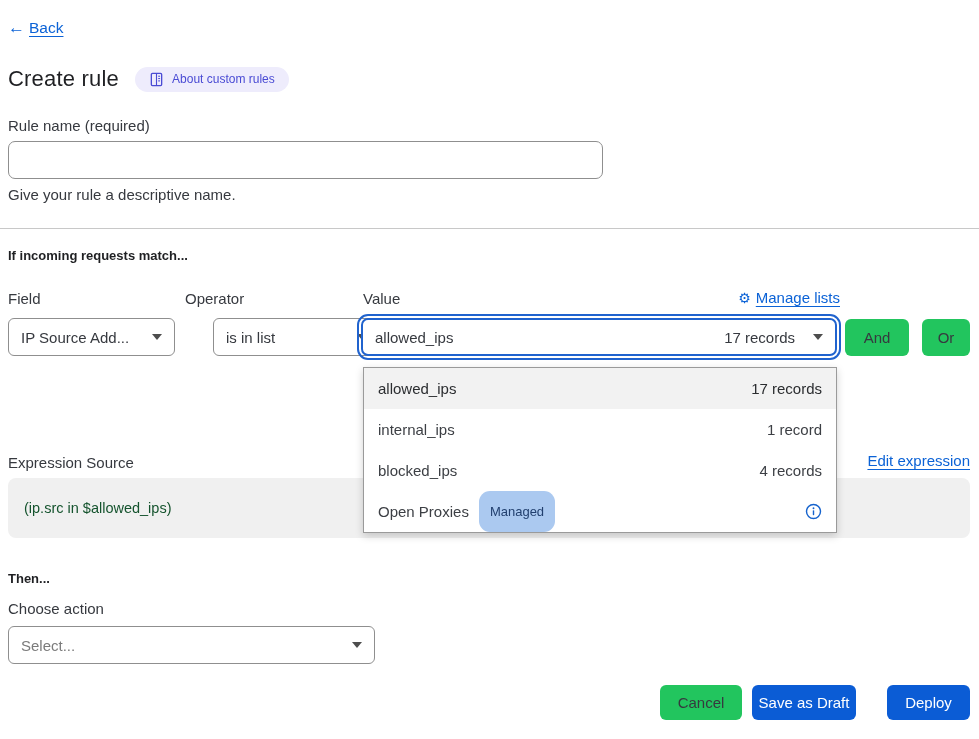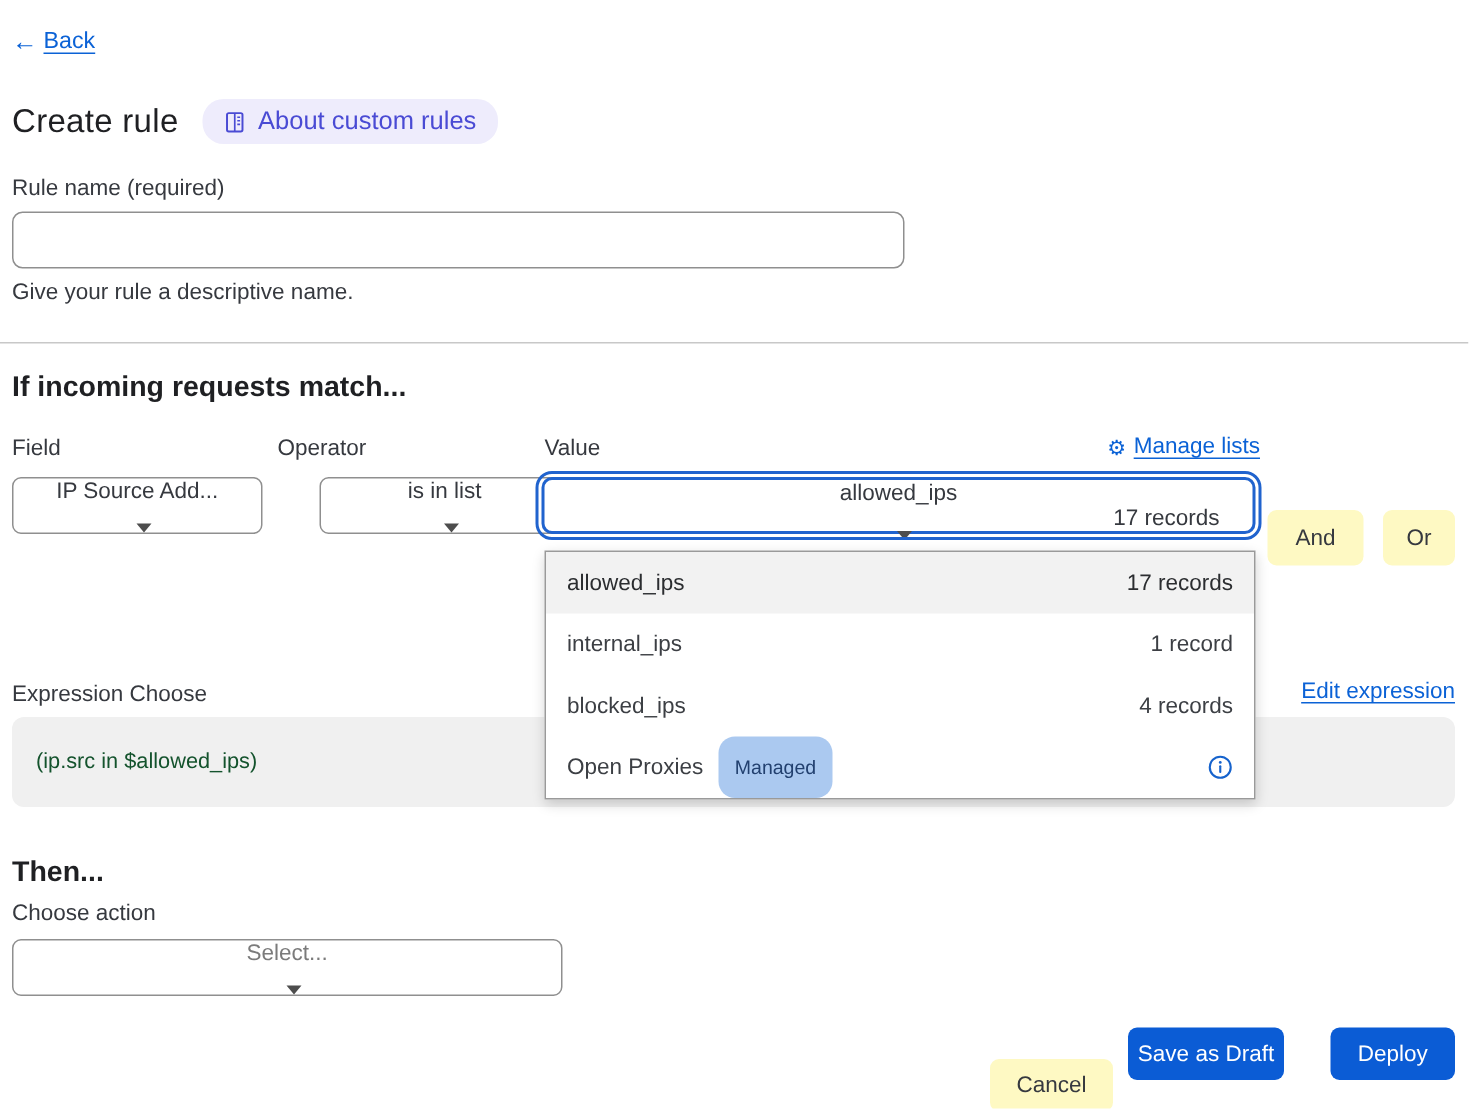--- a/index.html
+++ b/index.html
@@ -10,53 +10,53 @@
   a{cursor:pointer;}
   .link{color:#0b62d6;text-decoration:underline;text-underline-offset:3px;}
   .abs{position:absolute;}
 
   
   .back{left:8px;top:18px;font-size:15.5px;display:flex;align-items:center;gap:4px;}
   .back .arrow{color:#0b62d6;text-decoration:none;font-size:17px;}
   .title-row{left:8px;top:66px;display:flex;align-items:center;gap:16px;}
   .page-title{font-size:22px;font-weight:normal;color:#1f2023;letter-spacing:.2px;}
   .about-pill{display:inline-flex;align-items:center;gap:8px;background:#eeecfc;color:#4a4bd4;
-    border-radius:14px;padding:5px 14px;font-size:17px;cursor:pointer;}
+    border-radius:14px;padding:5px 14px;font-size:12px;cursor:pointer;}
   .about-pill svg{display:block;}
 
   
   .lbl{font-size:15px;color:#36393f;}
   .rule-label{left:8px;top:117px;}
   .rule-input{left:8px;top:141px;width:573px;height:36px;border:1px solid #8f8f8f;border-radius:7px;
     font-family:"Liberation Sans",sans-serif;font-size:15px;padding:0 10px;box-sizing:content-box;outline:none;}
   .rule-helper{left:8px;top:186px;}
 
   .divider{left:0;top:228px;width:979px;border-top:1px solid #c8c8c8;height:0;}
 
   
-  .section-h{font-size:19px;font-weight:bold;color:#1f2023;}
+  .section-h{font-size:13px;font-weight:bold;color:#1f2023;}
   .match-h{left:8px;top:248px;}
   .col-label-field{left:8px;top:290px;}
   .col-label-op{left:185px;top:290px;}
   .col-label-val{left:363px;top:290px;}
   .manage-lists{top:289px;right:139px;display:flex;align-items:center;gap:5px;font-size:15px;}
   .gear{color:#0b62d6;font-size:14px;text-decoration:none;}
 
   .select{border:1px solid #8f8f8f;border-radius:6px;height:38px;display:flex;align-items:center;
-    justify-content:space-between;padding:0 12px;box-sizing:border-box;background:#fff;cursor:pointer;flex-direction:column;}
+    justify-content:space-between;padding:0 12px;box-sizing:border-box;background:#fff;cursor:pointer;}
   .caret{width:0;height:0;border-left:5px solid transparent;border-right:5px solid transparent;
     border-top:6px solid #4d4d4d;flex:none;margin-left:8px;}
   .field-select{left:8px;top:318px;width:167px;}
   .op-select{left:185px;top:318px;width:167px;margin-left:28px;}
   .value-combo{left:361px;top:318px;width:476px;border:2px solid #2063ce;border-radius:7px;
     outline:2px solid #2063ce;outline-offset:2px;z-index:5;}
   .value-combo .meta{color:#36393f;margin-left:auto;padding-right:10px;}
   .btn{border:none;border-radius:6px;font-family:"Liberation Sans",sans-serif;font-size:15px;cursor:pointer;
     display:flex;align-items:center;justify-content:center;}
-  .btn-gray{background:#fef9c3;color:#36393f;margin-top:21px;}
+  .btn-gray{background:#22c55e;color:#36393f;}
   .btn-blue{background:#0b5cd5;color:#fff;}
   .and-btn{left:845px;top:319px;width:64px;height:37px;}
   .or-btn{left:922px;top:319px;width:48px;height:37px;}
 
   
   .panel{left:363px;top:367px;width:472px;background:#fff;border:1px solid #9a9a9a;
     box-shadow:0 3px 8px rgba(0,0,0,.18);z-index:10;}
   .panel .row{height:41px;display:flex;align-items:center;padding:0 14px;font-size:15px;color:#3c3f44;cursor:pointer;}
   .panel .row.selected{background:#f2f2f2;color:#2b2d30;}
   .panel .row .meta{margin-left:auto;}
@@ -158,21 +158,21 @@
     <span class="info-icon">
       <svg width="17" height="17" viewBox="0 0 18 18">
         <circle cx="9" cy="9" r="7.4" fill="none" stroke="#1663cd" stroke-width="1.5"></circle>
         <circle cx="9" cy="5.6" r="1" fill="#1663cd"></circle>
         <rect x="8.25" y="7.6" width="1.5" height="5.4" rx="0.7" fill="#1663cd"></rect>
       </svg>
     </span>
   </div>
 </div>
 
-<div class="abs lbl expr-label">Expression Choose</div>
+<div class="abs lbl expr-label">Expression Source</div>
 <a class="abs link edit-expr">Edit expression</a>
 <div class="abs code-block">
   <span class="code">(ip.src in $allowed_ips)</span>
 </div>
 
 <div class="abs section-h then-h">Then...</div>
 <div class="abs lbl action-label">Choose action</div>
 <div class="abs select action-select">
   <span class="placeholder">Select...</span>
   <span class="caret"></span>

